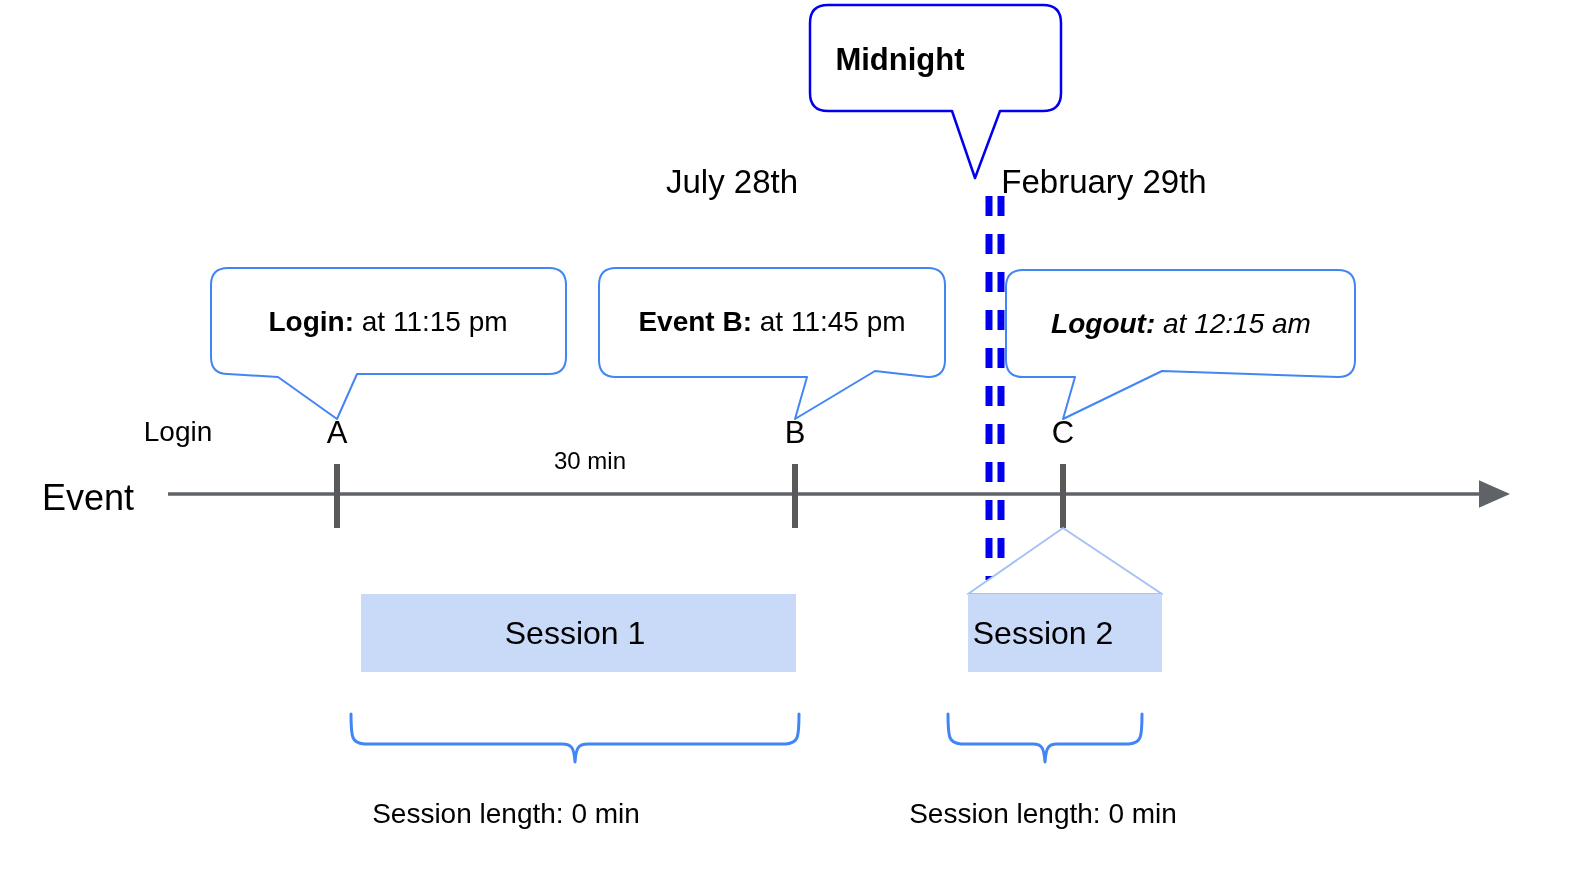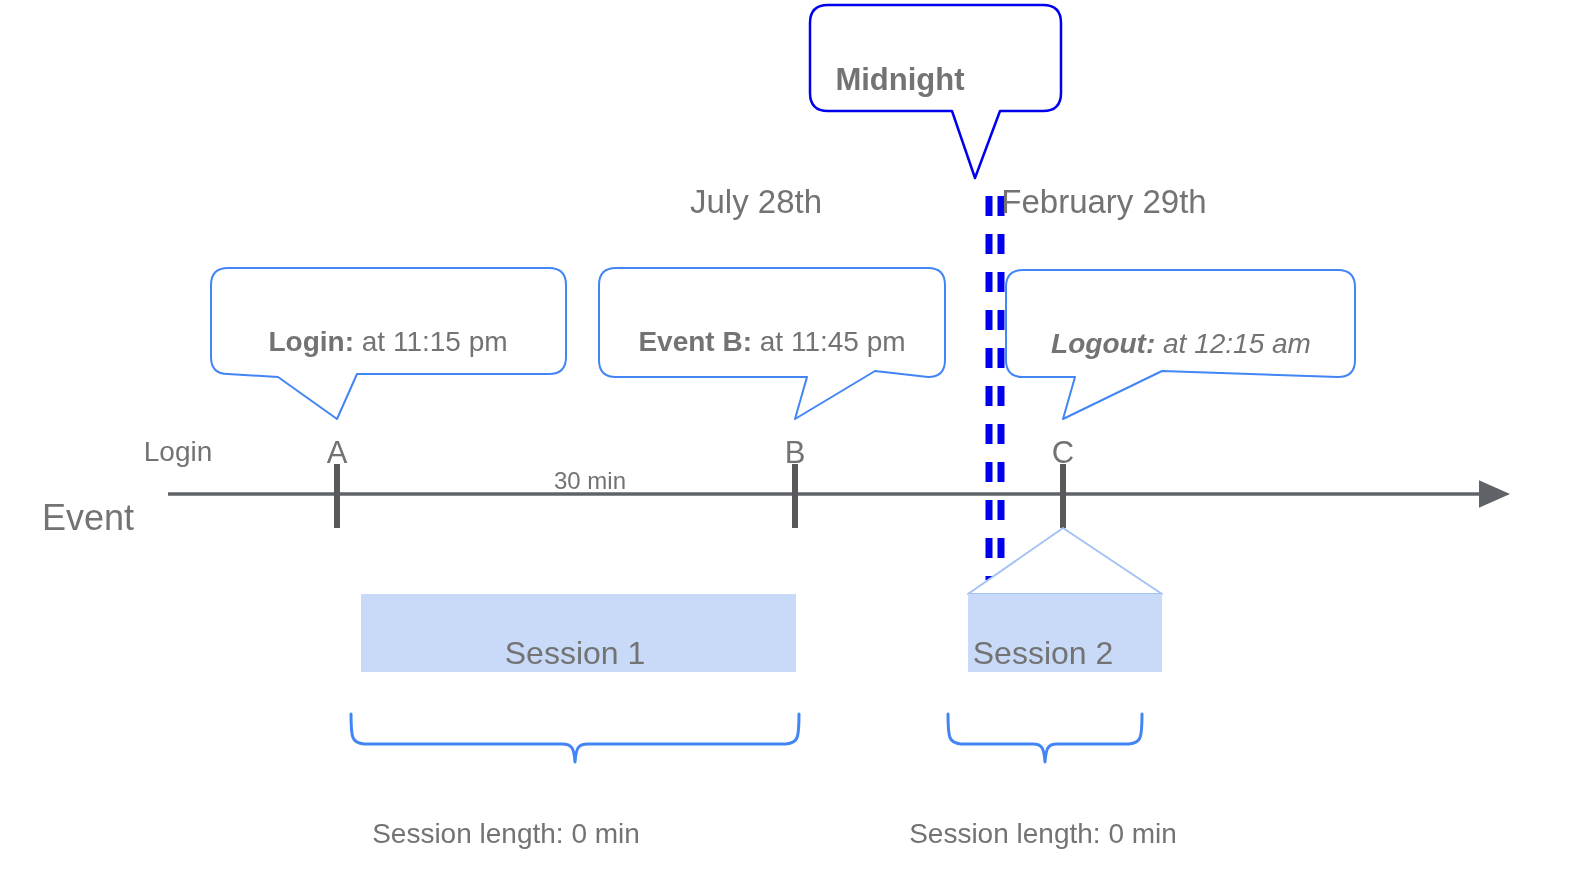--- a/index.html
+++ b/index.html
@@ -22,23 +22,22 @@
   #diagram-svg {
     position: absolute;
     left: 0;
     top: 0;
     width: 1596px;
     height: 870px;
   }
   .lbl {
     position: absolute;
     white-space: nowrap;
-    color: #737373;
+    color: #000000;
     line-height: 1;
-    margin-top: 20px;
   }
   .lbl-center {
     transform: translate(-50%, -50%);
   }
   
   .t-midnight {
     font-size: 31px;
     font-weight: bold;
   }
   .t-date {
@@ -159,21 +158,21 @@
              C 948,738 949,743 961,744
              L 1033,744
              C 1042,744 1044,748 1045,762
              C 1046,748 1048,744 1057,744
              L 1129,744
              C 1141,743 1142,738 1142,714" fill="none" stroke="#4285F4" stroke-width="3" stroke-linecap="round" stroke-linejoin="round"></path>
   </svg>
 
   <div class="lbl lbl-center t-midnight" style="left:900px; top:59px;">Midnight</div>
 
-  <div class="lbl lbl-center t-date" style="left:756px; top:181px;">July 28th</div>
+  <div class="lbl lbl-center t-date" style="left:732px; top:181px;">July 28th</div>
   <div class="lbl lbl-center t-date" style="left:1104px; top:181px;">February 29th</div>
 
   <div class="lbl lbl-center t-callout" style="left:388px; top:322px;">
     <b>Login:</b><span> at 11:15 pm</span>
   </div>
 
   <div class="lbl lbl-center t-callout" style="left:772px; top:322px;">
     <b>Event B:</b><span> at 11:45 pm</span>
   </div>
 

